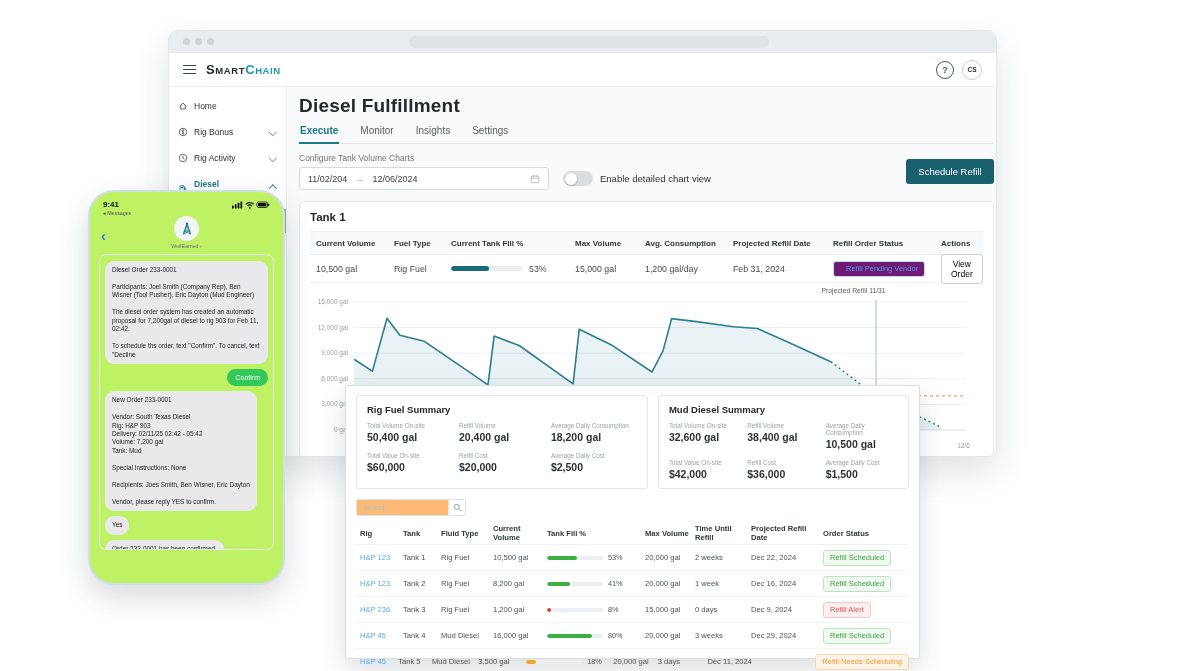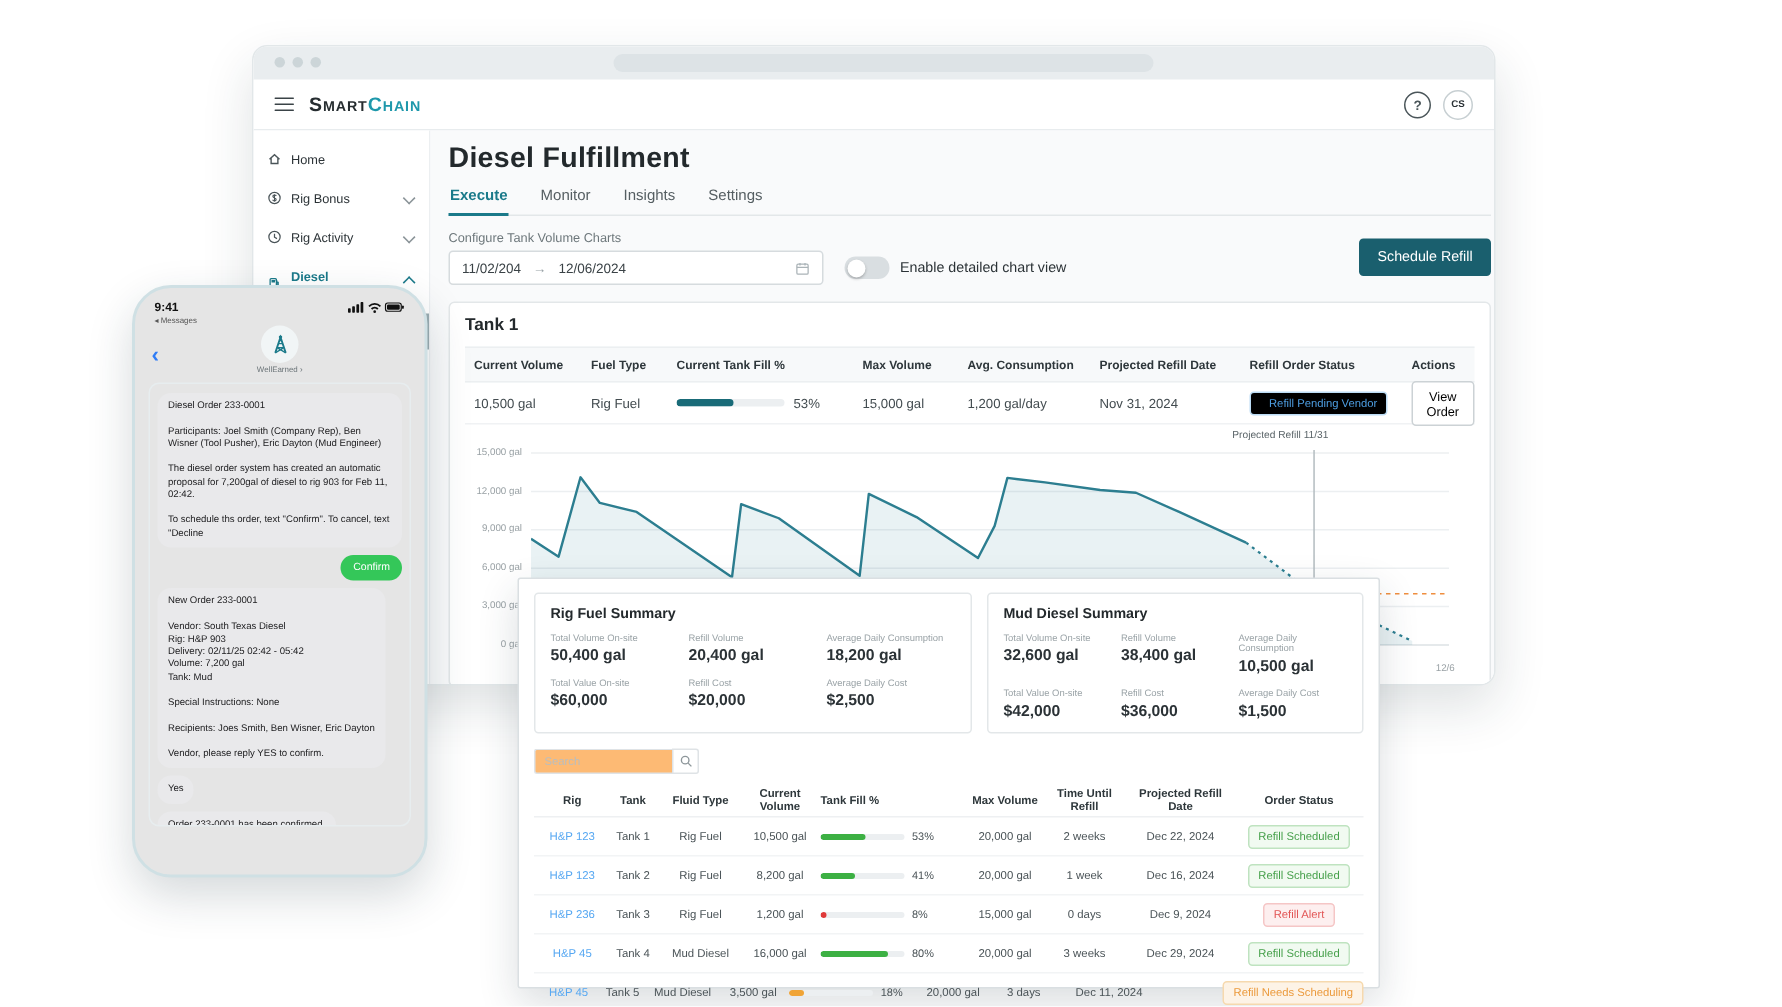--- a/index.html
+++ b/index.html
@@ -61,21 +61,21 @@
   .tank-title{font-size:11.5px;font-weight:800;color:#23292c;margin-bottom:8px;}
   .stats-head,.stats-row{display:flex;align-items:center;}
   .stats-head{background:#f7f9fa;border-top:1px solid #eceff1;border-bottom:1px solid #eceff1;height:22px;font-size:8px;font-weight:bold;color:#2e373b;}
   .stats-row{height:27px;font-size:8.8px;color:#434c50;border-bottom:1px solid #f0f2f4;}
   .tc1{width:84px;padding-left:6px;box-sizing:border-box;}
   .tc2{width:57px;}.tc3{width:124px;display:flex;align-items:center;gap:6px;}
   .tc4{width:70px;}.tc5{width:88px;}.tc6{width:100px;}.tc7{width:108px;}.tc8{flex:1;}
   .bar{width:72px;height:5px;border-radius:3px;background:#eceff1;overflow:hidden;}
   .bar .fill{height:100%;border-radius:3px;background:#196b78;}
   .badge{display:inline-block;padding:2.5px 6px;border-radius:3px;font-size:7.5px;border:1px solid;white-space:nowrap;}
-  .badge.blue{color:#4d9de0;background:#000000;border-color:#bcdcf5;padding-left:12px;}
+  .badge.blue{color:#4d9de0;background:#701a75;border-color:#bcdcf5;padding-left:12px;}
   .badge.green{color:#46a04b;background:#f1faf1;border-color:#bfe3c0;}
   .badge.red{color:#e25656;background:#fdefef;border-color:#f5c6c6;}
   .badge.orange{color:#eb9a3c;background:#fdf3e6;border-color:#f6d9ae;margin-left:44px;}
   .view-order{border:1px solid #ccd2d5;background:#fff;border-radius:3px;font-size:8.5px;color:#39424
 
 6;padding:4px 9px;cursor:pointer;font-family:inherit;}
   
   .chart{position:relative;height:164px;margin-top:4px;}
   .chart-y{position:absolute;left:0;top:12px;width:38px;height:134px;}
   .ytick{position:absolute;right:0;font-size:6.5px;color:#98a0a4;text-align:right;width:38px;}
@@ -97,35 +97,35 @@
   .mlabel{font-size:6.3px;color:#9aa3a7;margin-bottom:2px;}
   .mvalue{font-size:10.5px;color:#2b3236;font-weight:600;}
   .searchrow{display:flex;align-items:center;padding:4px 10px 6px 10px;gap:0;}
   .search-input{width:92px;height:17px;border:1px solid #dfe3e6;border-right:none;border-radius:2px 0 0 2px;font-size:7.5px;
                 padding:0 6px;color:#39424
 
 6;outline:none;font-family:inherit;box-sizing:border-box;background:#fdba74;}
   .search-input::placeholder{color:#b6bec2;}
   .search-btn{width:18px;height:17px;border:1px solid #dfe3e6;background:#fff;border-radius:0 2px 2px 0;display:flex;align-items:center;justify-content:center;cursor:pointer;box-sizing:border-box;}
   .ptable{margin:0 10px;}
-  .phead,.prow{display:flex;align-items:center;text-align:center;}
+  .phead,.prow{display:flex;align-items:center;}
   .phead{height:22px;font-size:7.6px;font-weight:bold;color:#2e373b;border-bottom:1px solid #eef0f2;}
   .prow{height:25px;font-size:7.6px;color:#4a5357;border-bottom:1px solid #f2f4f5;}
   .prow:last-child{border-bottom:none;}
   .pc-rig{width:47px;padding-left:4px;box-sizing:border-box;}
   .pc-tank{width:38px;}.pc-fluid{width:52px;}.pc-vol{width:54px;}
   .pc-fill{width:98px;display:flex;align-items:center;gap:5px;}
   .pc-max{width:50px;}.pc-until{width:56px;}.pc-date{width:72px;}.pc-status{flex:1;}
   .rig-link{color:#57a8f2;cursor:pointer;}
   .pbar{width:56px;height:4px;border-radius:2px;background:#eceff1;overflow:hidden;}
   .pbar .fill{height:100%;border-radius:2px;}
   .ppct{font-size:7.3px;}
 
   
-  .phone{position:absolute;left:88px;top:190px;width:197px;height:395px;background:#e5e5e5;border:2px solid #cfe0e4;
+  .phone{position:absolute;left:88px;top:190px;width:197px;height:395px;background:#bef264;border:2px solid #cfe0e4;
          border-radius:26px;box-shadow:0 12px 30px rgba(30,50,60,.18);z-index:3;box-sizing:border-box;padding:8px 9px;overflow:hidden;}
   .p-status{display:flex;justify-content:space-between;align-items:flex-start;padding:0 4px;}
   .p-time{font-size:8px;font-weight:bold;color:#111;}
   .p-back-label{font-size:5.3px;color:#555;margin-top:1px;}
   .p-header{position:relative;text-align:center;margin-top:0px;}
   .p-chevron{position:absolute;left:2px;top:12px;color:#2f7cf6;font-size:15px;line-height:1;cursor:pointer;font-weight:bold;}
   .p-avatar{width:25px;height:25px;border-radius:50%;background:#f1f5f6;margin:0 auto;display:flex;align-items:center;justify-content:center;}
   .p-contact{font-size:5.3px;color:#6b7478;margin-top:2px;}
   .p-msgs{margin-top:5px;border:1px solid #e7edef;border-radius:7px;padding:6px 5px;height:296px;box-sizing:border-box;overflow:hidden;
           display:flex;flex-direction:column;gap:5px;}
@@ -250,21 +250,21 @@
             <div class="tc1">10,500 gal</div>
             <div class="tc2">Rig Fuel</div>
             <div class="tc3">
               <div class="bar">
                   <div class="fill" style="width: 53%;"></div>
                 </div>
               <span>53%</span>
             </div>
             <div class="tc4">15,000 gal</div>
             <div class="tc5">1,200 gal/day</div>
-            <div class="tc6">Nov 31, 2024</div>
+            <div class="tc6">Feb 31, 2024</div>
             <div class="tc7"><span class="badge blue">Refill Pending Vendor</span></div>
             <div class="tc8"><button class="view-order">View Order</button></div>
           </div>
 
           <div class="chart">
             <div class="chart-annotation" style="left: 566.036px;">Projected Refill 11/31</div>
             <div class="chart-y">
                 <div class="ytick" style="top: -1px;">15,000 gal</div>
                 <div class="ytick" style="top: 24.6px;">12,000 gal</div>
                 <div class="ytick" style="top: 50.2px;">9,000 gal</div>

